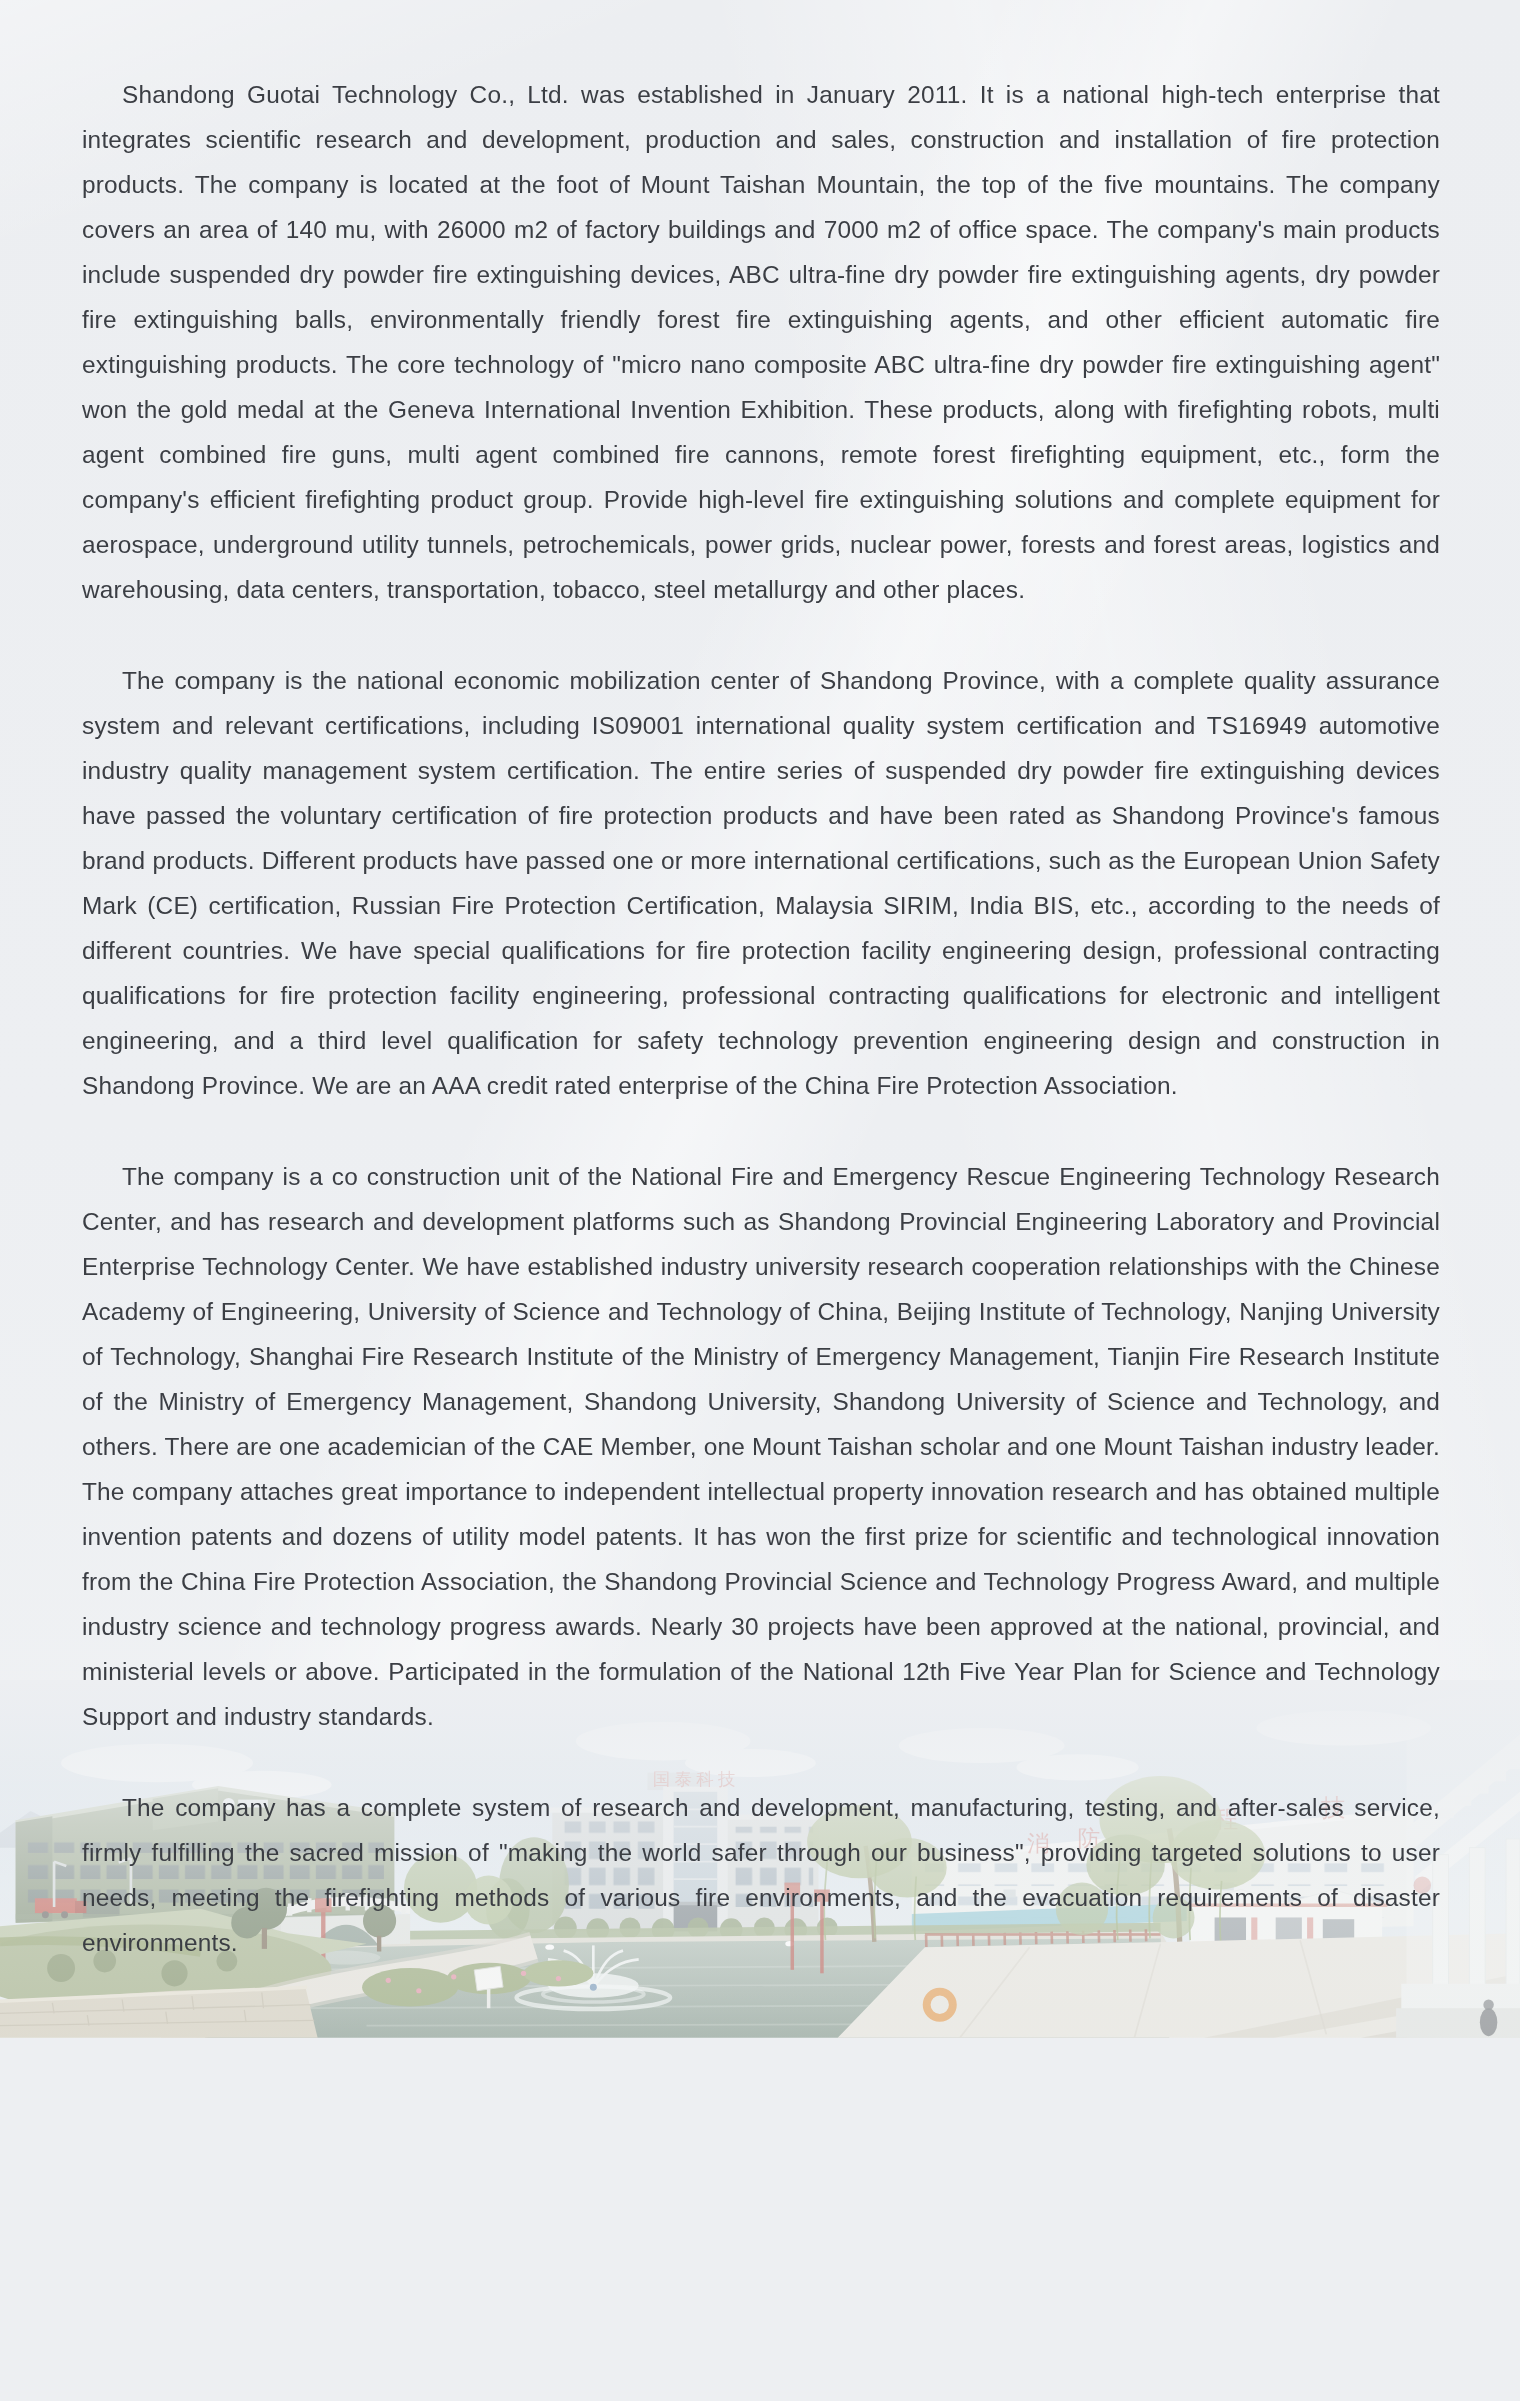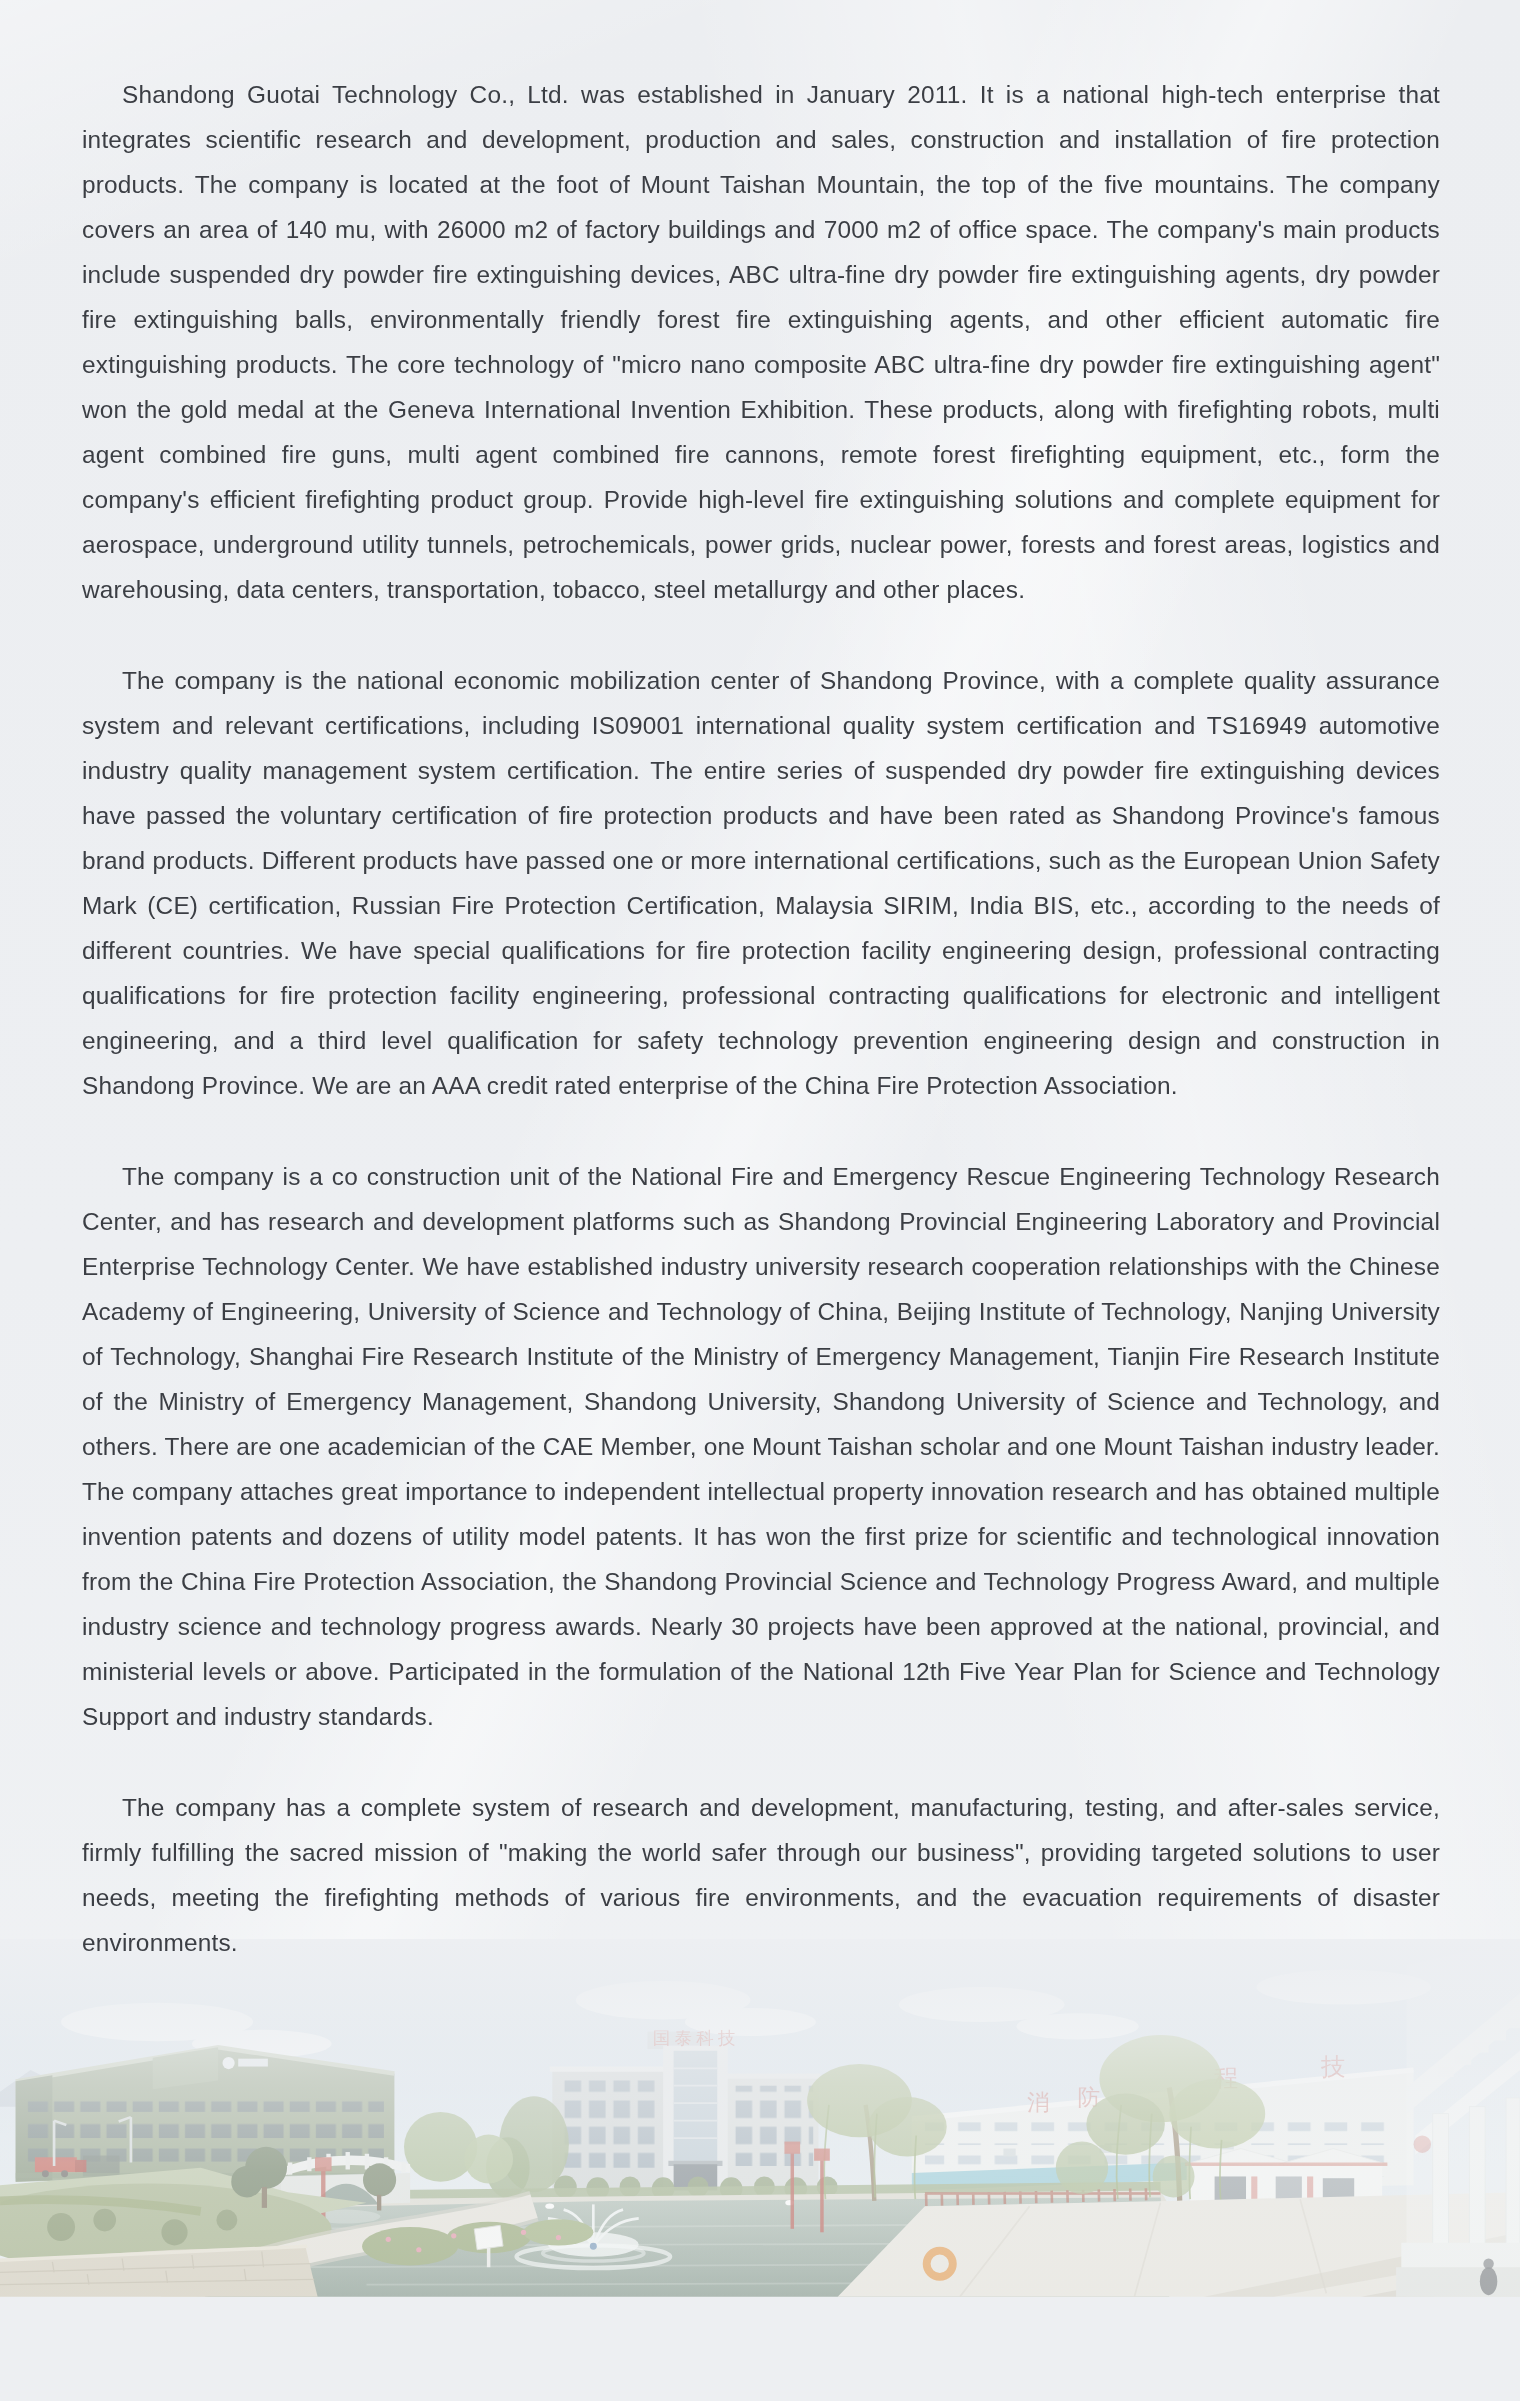--- a/index.html
+++ b/index.html
@@ -2,21 +2,21 @@
 <html style="font-size:14px"><head>
 <meta charset="utf-8">
 <style>
   html,body{margin:0;padding:0;}
   body{
     width:1520px;height:2401px;
     background:#edeff2;
     font-family:"Liberation Sans",sans-serif;
   }
   .page{
-    position:relative;width:1520px;height:2297px;overflow:hidden;
+    position:relative;width:1520px;height:2038px;overflow:hidden;
     background:linear-gradient(180deg,#eceef1 0%,#edeff2 55%,#f0f2f4 100%);
   }
   
   .page-texture{
     position:absolute;inset:0;z-index:0;pointer-events:none;
     background:
       linear-gradient(115deg, rgba(255,255,255,0) 40%, rgba(255,255,255,.45) 49%, rgba(255,255,255,0) 57%),
       linear-gradient(78deg,  rgba(255,255,255,0) 58%, rgba(255,255,255,.35) 72%, rgba(255,255,255,0) 84%),
       linear-gradient(160deg, rgba(255,255,255,.35) 0%, rgba(255,255,255,0) 10%);
   }

